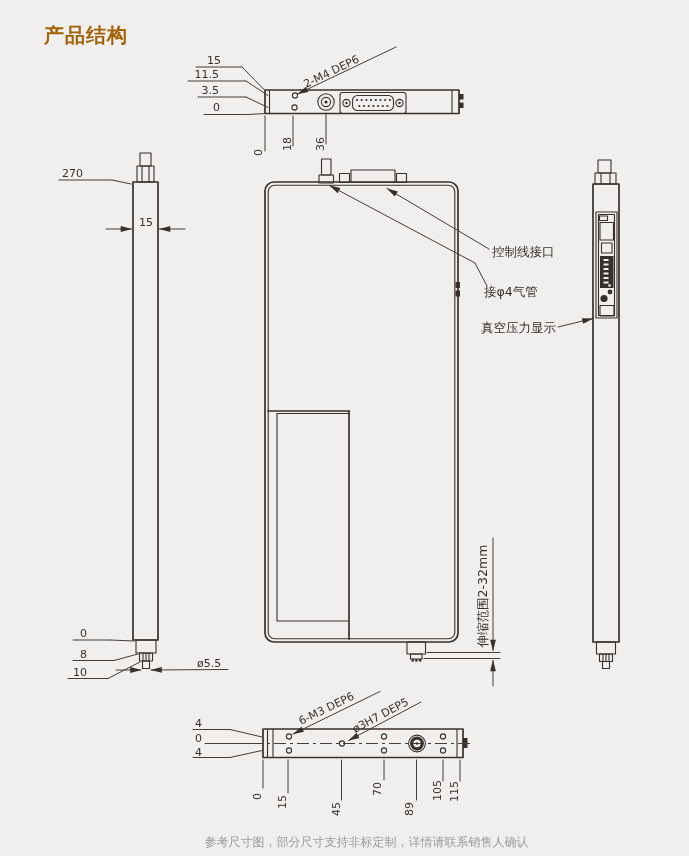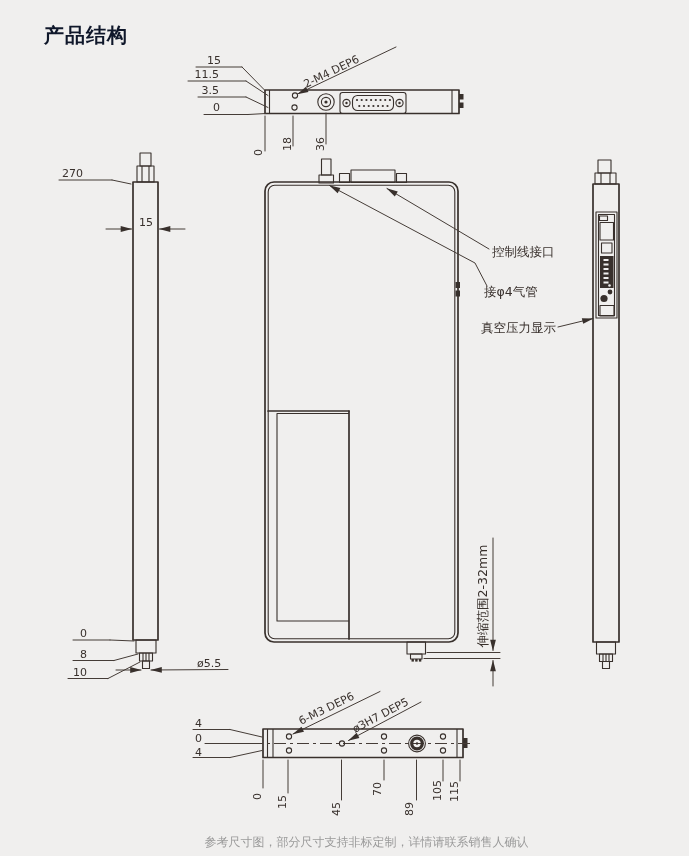--- a/index.html
+++ b/index.html
@@ -3,21 +3,21 @@
 <meta charset="utf-8">
 <style>
   html,body{margin:0;padding:0;}
   body{
     width:689px;height:867px;position:relative;overflow:hidden;
     background:#f0efee;
     font-family:"DejaVu Sans", sans-serif;
   }
   .page-title{
     position:absolute;left:44px;top:22px;
-    font-size:20px;font-weight:700;color:#0f172a;
+    font-size:20px;font-weight:700;color:#a16207;
     letter-spacing:1px;
   }
   .footer-note{
     position:absolute;left:0;top:834px;width:689px;
     text-align:center;font-size:12px;color:#9a9a9a;margin-left:22px;
   }
   .white-strip{
     position:absolute;left:0;top:856px;width:689px;height:11px;background:#ffffff;
   }
   svg{position:absolute;left:0;top:0;}

